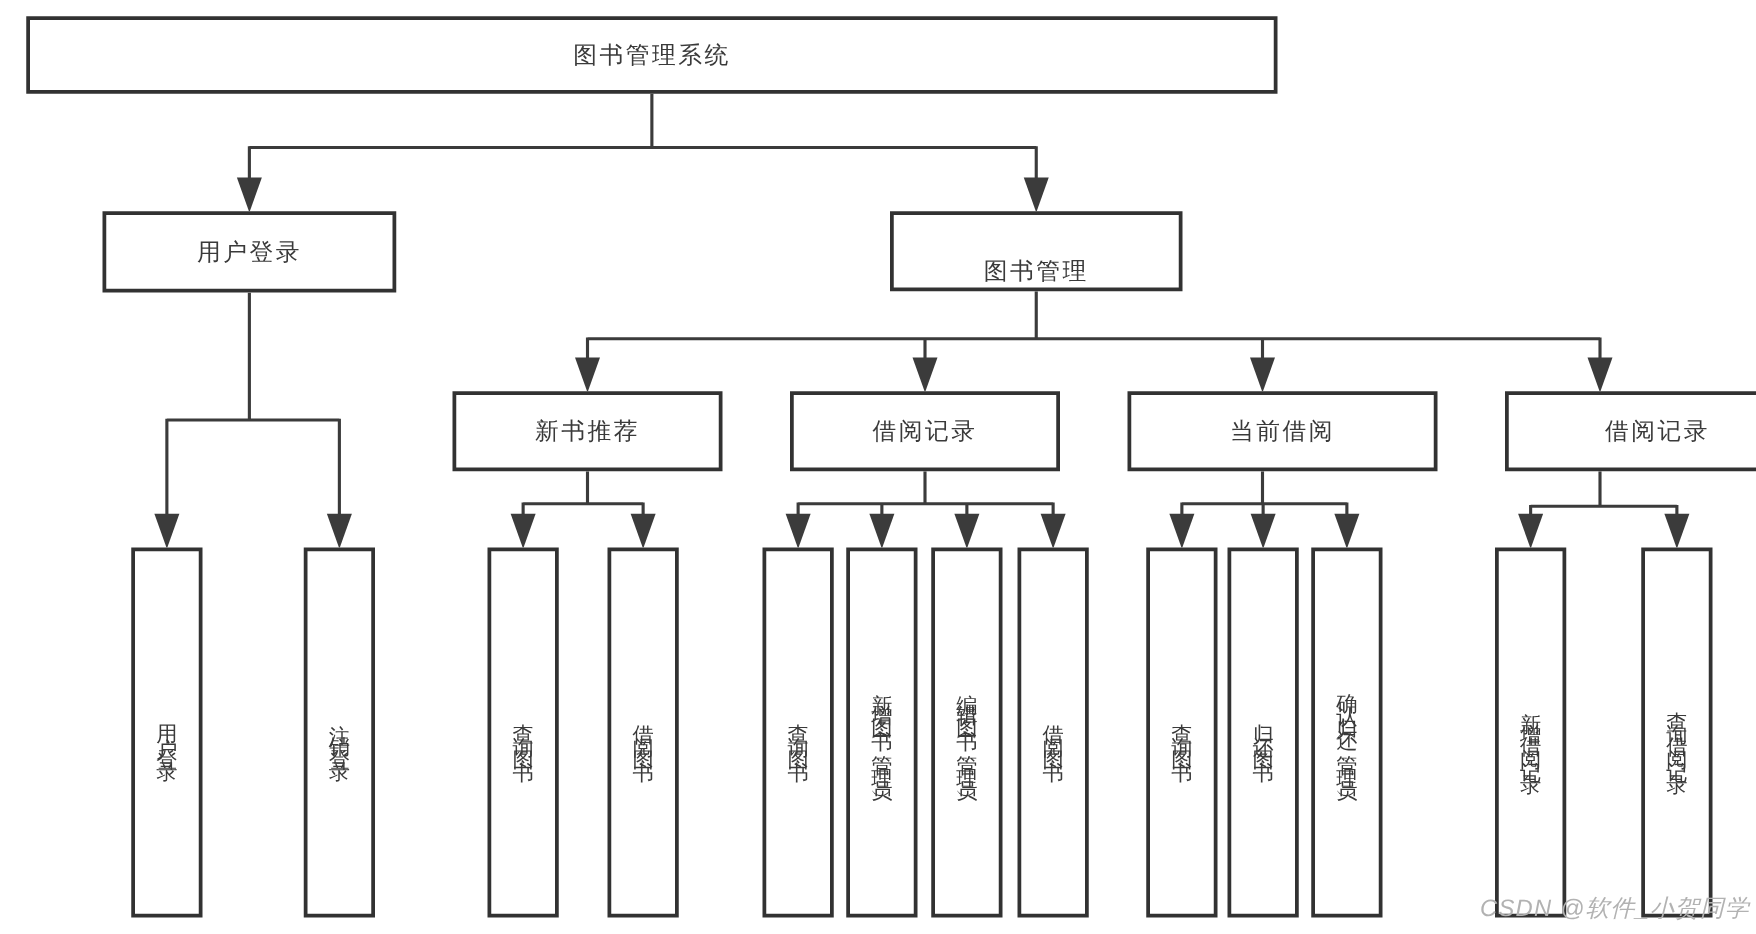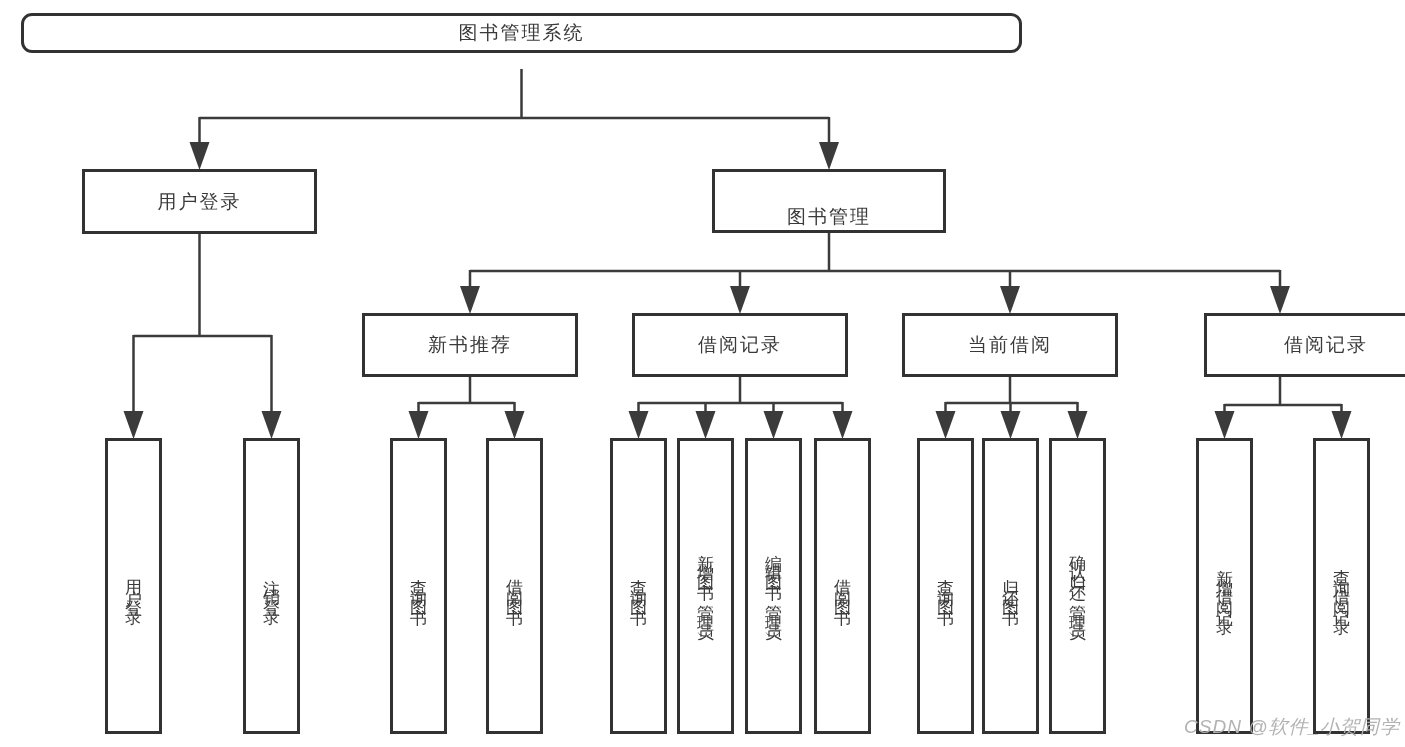--- a/index.html
+++ b/index.html
@@ -90,38 +90,38 @@
       <polygon points="763.5,411 783.5,411 773.5,439"></polygon>
       <polygon points="832.5,411 852.5,411 842.5,439"></polygon>
       <polygon points="935.5,411 955.5,411 945.5,439"></polygon>
       <polygon points="1000.5,411 1020.5,411 1010.5,439"></polygon>
       <polygon points="1067.5,411 1087.5,411 1077.5,439"></polygon>
       <polygon points="1214.5,411 1234.5,411 1224.5,439"></polygon>
       <polygon points="1331.5,411 1351.5,411 1341.5,439"></polygon>
     </g>
   </svg>
 
-  <div class="box" style="left:21px; top:13px; width:1001px; height:40px;border-radius:11px;">
+  <div class="box" style="left:21px; top:13px; width:1001px; height:62px;">
     <span class="hlabel">图书管理系统</span>
   </div>
 
   <div class="box" style="left:82px; top:169px; width:235px; height:65px;">
     <span class="hlabel">用户登录</span>
   </div>
   <div class="box" style="left:712px; top:169px; width:234px; height:64px;align-items:flex-end;">
     <span class="hlabel">图书管理</span>
   </div>
 
   <div class="box" style="left:362px; top:313px; width:216px; height:64px;">
     <span class="hlabel">新书推荐</span>
   </div>
   <div class="box" style="left:632px; top:313px; width:216px; height:64px;">
     <span class="hlabel">借阅记录</span>
   </div>
-  <div class="box" style="left:902px; top:313px; width:216px; height:64px;">
+  <div class="box" style="left:902px; top:313px; width:248px; height:64px;">
     <span class="hlabel">当前借阅</span>
   </div>
   <div class="box" style="left:1204px; top:313px; width:216px; height:64px;padding-left:28px;">
     <span class="hlabel">借阅记录</span>
   </div>
 
   <div class="box leaf" style="left:105px;">
     <span class="vtext">用户登录</span>
   </div>
   <div class="box leaf" style="left:243px;">

